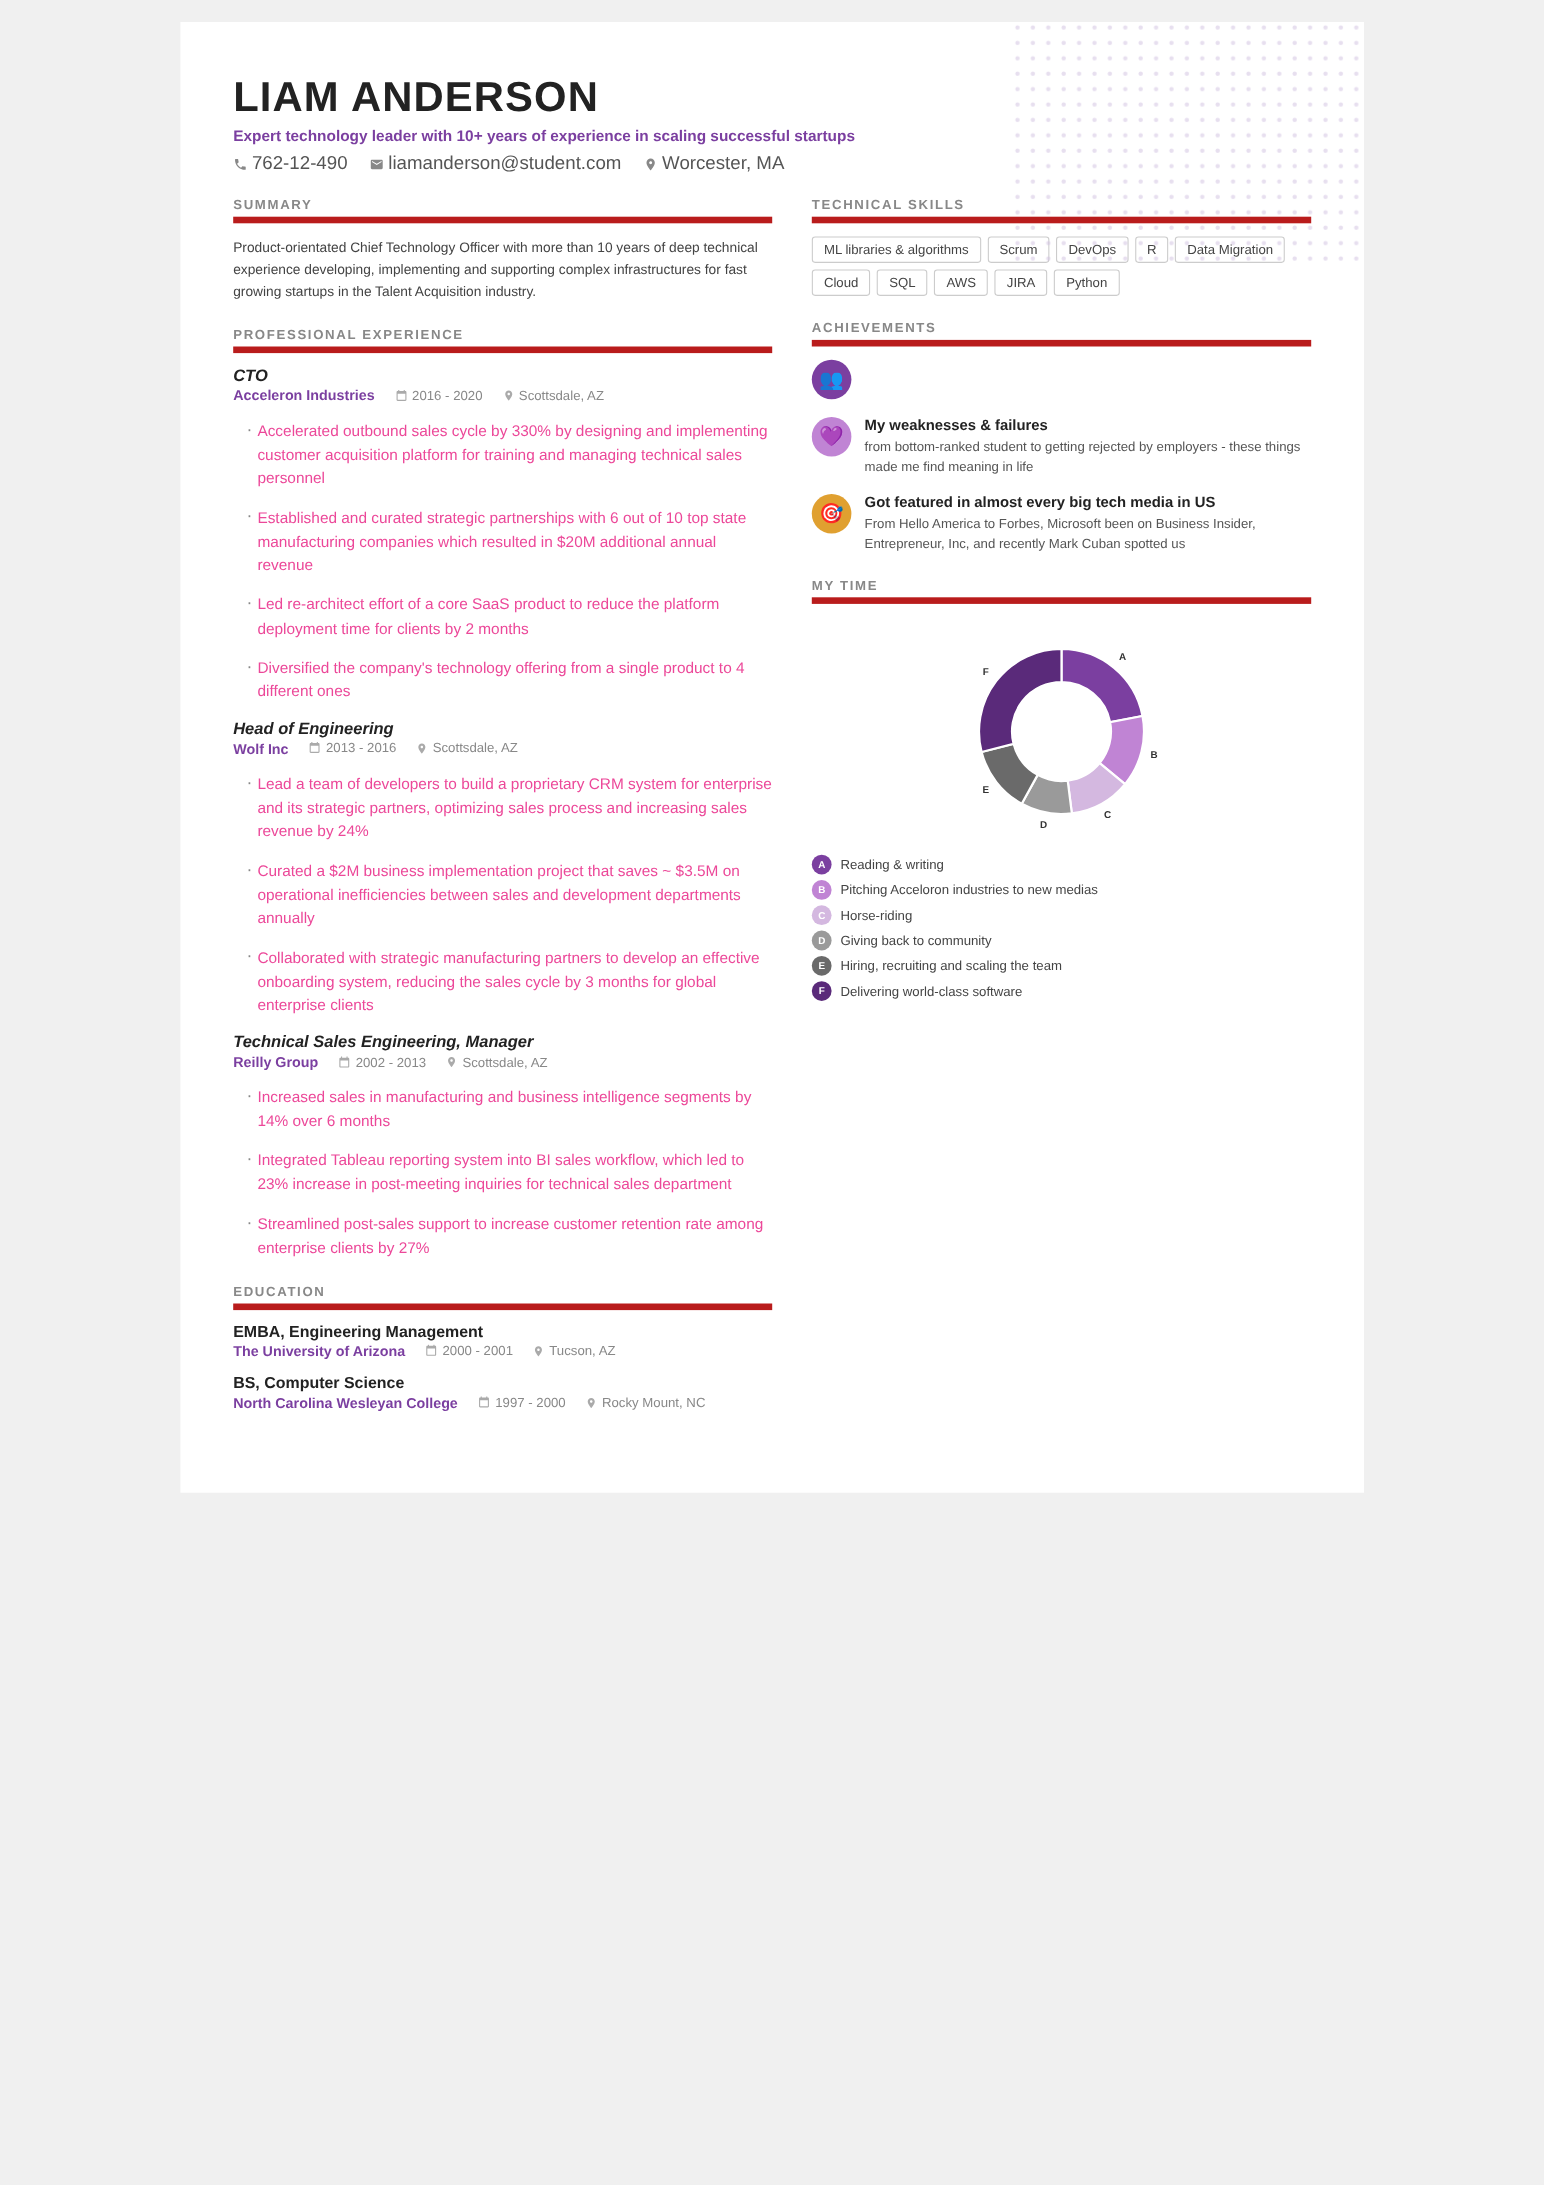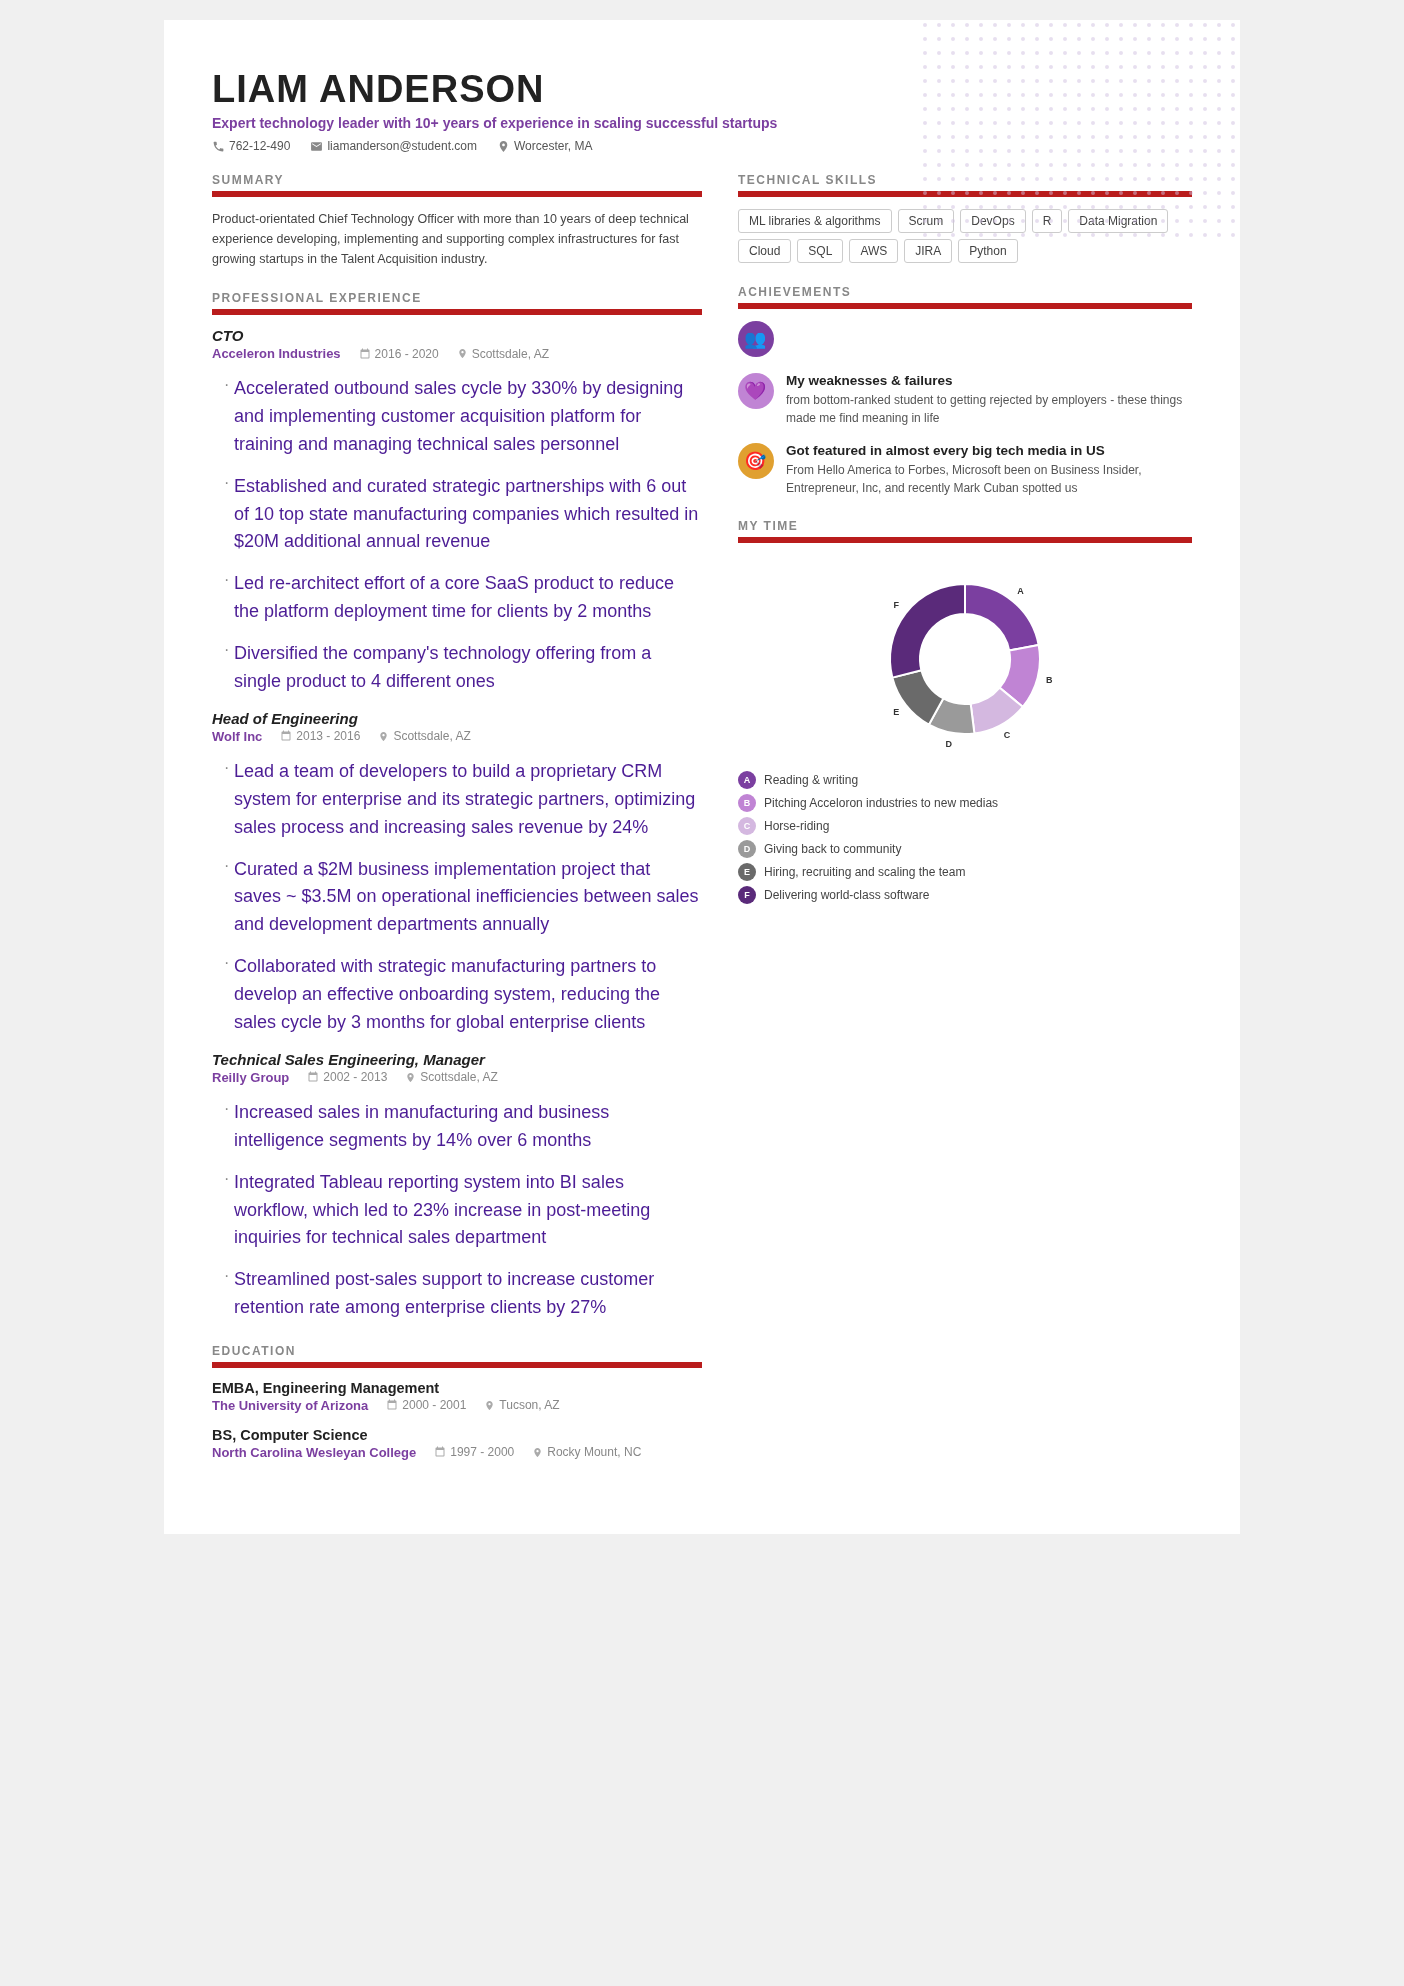--- a/index.html
+++ b/index.html
@@ -38,21 +38,21 @@
     }
     .tagline {
       color: #7b3fa0;
       font-size: 14px;
       margin: 4px 0 8px 0;
       font-weight: 600;
     }
     .contact {
       display: flex;
       gap: 20px;
-      font-size: 12px;
+      font-size: 17px;
       color: #555;
       text-align: right;
     }
     .contact span { display: flex; align-items: center; gap: 4px; }
 
     
     .columns {
       display: flex;
       gap: 36px;
       margin-top: 8px;
@@ -106,22 +106,22 @@
       display: flex;
       align-items: center;
       gap: 4px;
     }
     .job-bullets {
       list-style: none;
       padding-left: 12px;
       margin-bottom: 14px;
     }
     .job-bullets li {
-      font-size: 18px;
-      color: #4c1d95;
+      font-size: 14px;
+      color: #ec4899;
       line-height: 1.55;
       margin-bottom: 5px;
       position: relative;
       padding-left: 10px;
       margin-top: 14px;
     }
     .job-bullets li::before {
       content: '·';
       position: absolute;
       left: 0;

